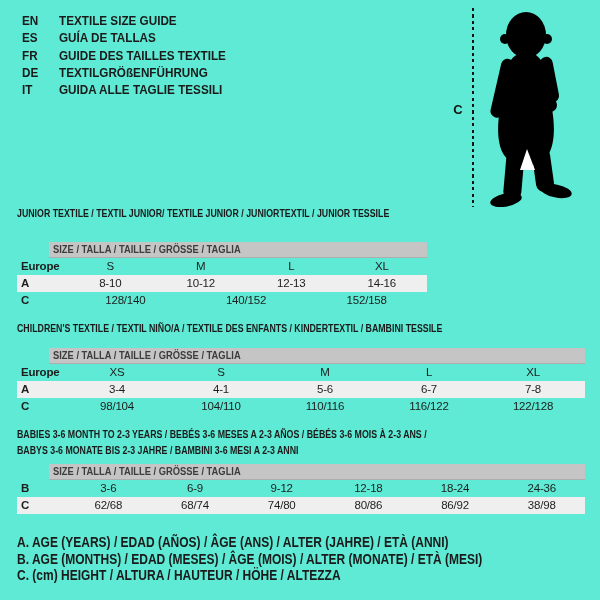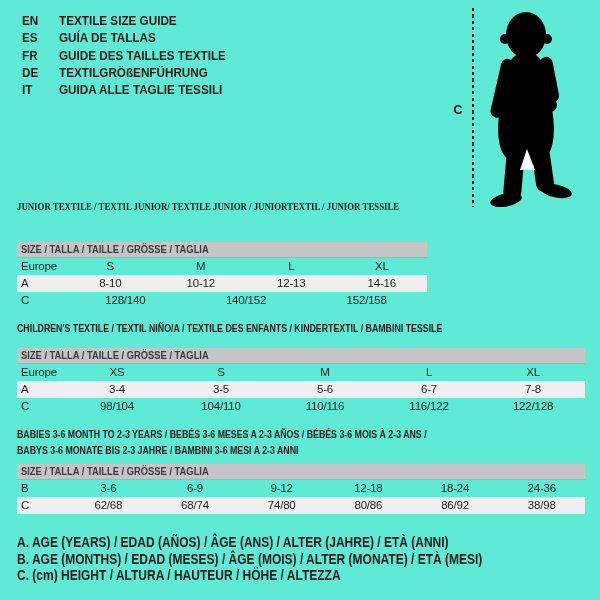--- a/index.html
+++ b/index.html
@@ -23,27 +23,27 @@
     font-size:13px;font-weight:bold;color:#141414;}
   .silhouette{position:absolute;left:479px;top:2px;}
 
   
   .tbl-title{position:absolute;left:17px;font-size:11px;font-weight:bold;line-height:16px;white-space:nowrap;}
   .grid{position:absolute;left:17px;}
   .g1{top:242px;width:410px;}
   .g2{top:348px;width:568px;}
   .g3{top:464px;width:568px;}
   .bar{height:15px;line-height:15px;background:#c5c5c5;border-bottom:1px solid #adadad;
-       padding-left:4px;font-size:11px;font-weight:bold;color:#3c3c3c;overflow:visible;white-space:nowrap;}
+       padding-left:4px;font-size:11px;font-weight:bold;color:#3c3c3c;overflow:visible;white-space:nowrap;margin-left:32px;}
   .row{display:flex;height:17px;line-height:17px;font-size:11.5px;color:#1d1d1d;letter-spacing:-0.2px;}
   .row.shaded{background:#efefef;}
-  .lab{width:48px;padding-left:4px;box-sizing:border-box;}
+  .lab{width:48px;padding-left:4px;box-sizing:border-box;font-weight:bold;}
   .cell{flex:1;text-align:center;}
 
-  .t1{top:198px;font-family:Liberation Serif, serif;}
+  .t1{top:205px;}
   .t2{top:320px;text-align:right;}
   .t3{top:426px;}
 
   
   .footnotes{position:absolute;left:17px;top:534px;font-size:15px;font-weight:bold;line-height:16.5px;}
   .footnote{white-space:nowrap;}
 </style>
 </head>
 <body>
 
@@ -126,21 +126,21 @@
       <div class="lab">Europe</div>
       <div class="cell">XS</div>
       <div class="cell">S</div>
       <div class="cell">M</div>
       <div class="cell">L</div>
       <div class="cell">XL</div>
     </div>
     <div class="row shaded">
       <div class="lab">A</div>
       <div class="cell">3-4</div>
-      <div class="cell">3-5</div>
+      <div class="cell">4-1</div>
       <div class="cell">5-6</div>
       <div class="cell">6-7</div>
       <div class="cell">7-8</div>
     </div>
     <div class="row">
       <div class="lab">C</div>
       <div class="cell">98/104</div>
       <div class="cell">104/110</div>
       <div class="cell">110/116</div>
       <div class="cell">116/122</div>

